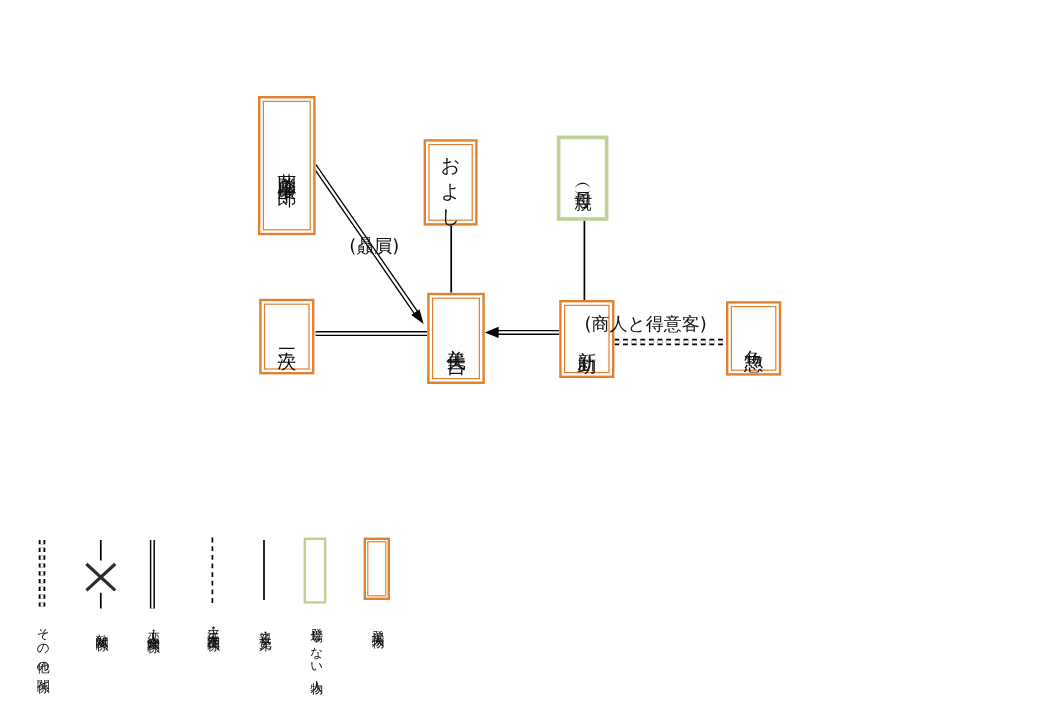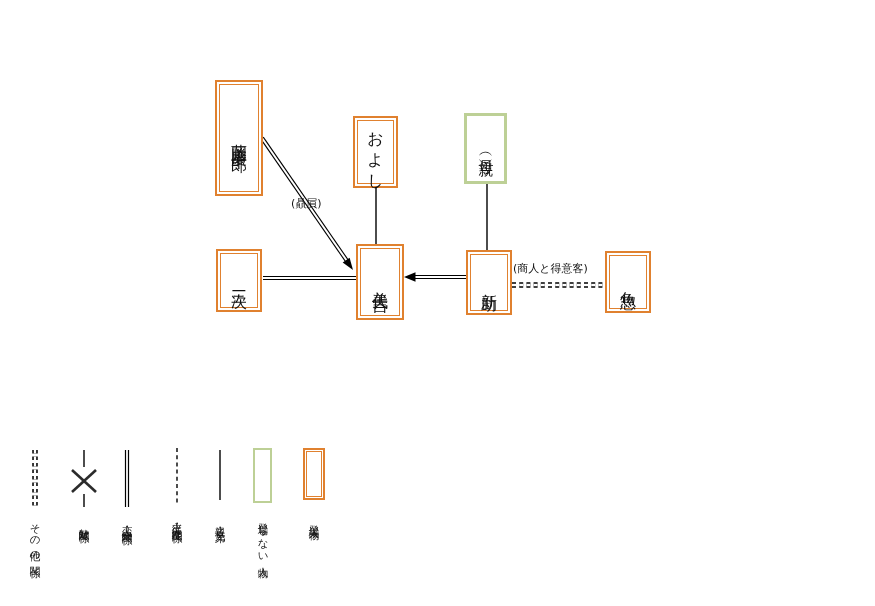--- a/index.html
+++ b/index.html
@@ -12,21 +12,21 @@
   .node{position:absolute;background:#fff;box-sizing:border-box;}
   .node.appear{border:2px solid var(--appear,#e0812f);padding:2px;}
   .node.appear .inner{border:1px solid var(--appear,#e0812f);width:100%;height:100%;
     display:flex;align-items:center;justify-content:center;box-sizing:border-box;background:#fff;}
   .node.absent{border:3px solid var(--absent,#bdd096);padding:1px;}
   .node.absent .inner{width:100%;height:100%;display:flex;align-items:center;justify-content:center;background:#fff;}
   .vtext{
     writing-mode:vertical-rl;text-orientation:mixed;
     font-size:16px;line-height:1.0;letter-spacing:3px;color:#111;white-space:nowrap;
   }
-  .edge-label{position:absolute;font-size:11px;color:#111;white-space:nowrap;}
+  .edge-label{position:absolute;font-size:15px;color:#111;white-space:nowrap;}
   
   .legend-box{position:absolute;background:#fff;box-sizing:border-box;}
   .legend-box.appear{border:2px solid var(--appear,#e0812f);padding:1px;}
   .legend-box.appear .inner{border:1px solid var(--appear,#e0812f);width:100%;height:100%;box-sizing:border-box;}
   .legend-box.absent{border:2px solid var(--absent,#bdd096);}
   .legend-label{
     position:absolute;writing-mode:vertical-rl;text-orientation:mixed;
     font-size:10.5px;letter-spacing:1.5px;line-height:1.05;color:#111;
     transform:translateX(-50%);white-space:nowrap;
   }
@@ -126,21 +126,21 @@
       </div>
   </div>
 
   <div class="node appear" style="left:605px;top:251px;width:46px;height:62px">
     <div class="inner">
         <span class="vtext">魚惣</span>
       </div>
   </div>
 
   <div class="edge-label" style="left:291px;top:196px">(贔屓)</div>
-  <div class="edge-label" style="left:513px;top:261px">(商人と得意客)</div>
+  <div class="edge-label" style="left:487px;top:261px">(商人と得意客)</div>
 
   <div class="legend-box absent" style="left:253px;top:448px;width:19px;height:55px"></div>
   <div class="legend-box appear" style="left:303px;top:448px;width:22px;height:52px">
     <div class="inner"></div>
   </div>
 
   <div class="legend-label" style="left:35px;top:516px">その他の関係</div>
   <div class="legend-label" style="left:84px;top:520px">敵対関係</div>
   <div class="legend-label" style="left:127px;top:517px">恋人・夫婦関係</div>
   <div class="legend-label" style="left:177px;top:514px">主従・元主従関係</div>

